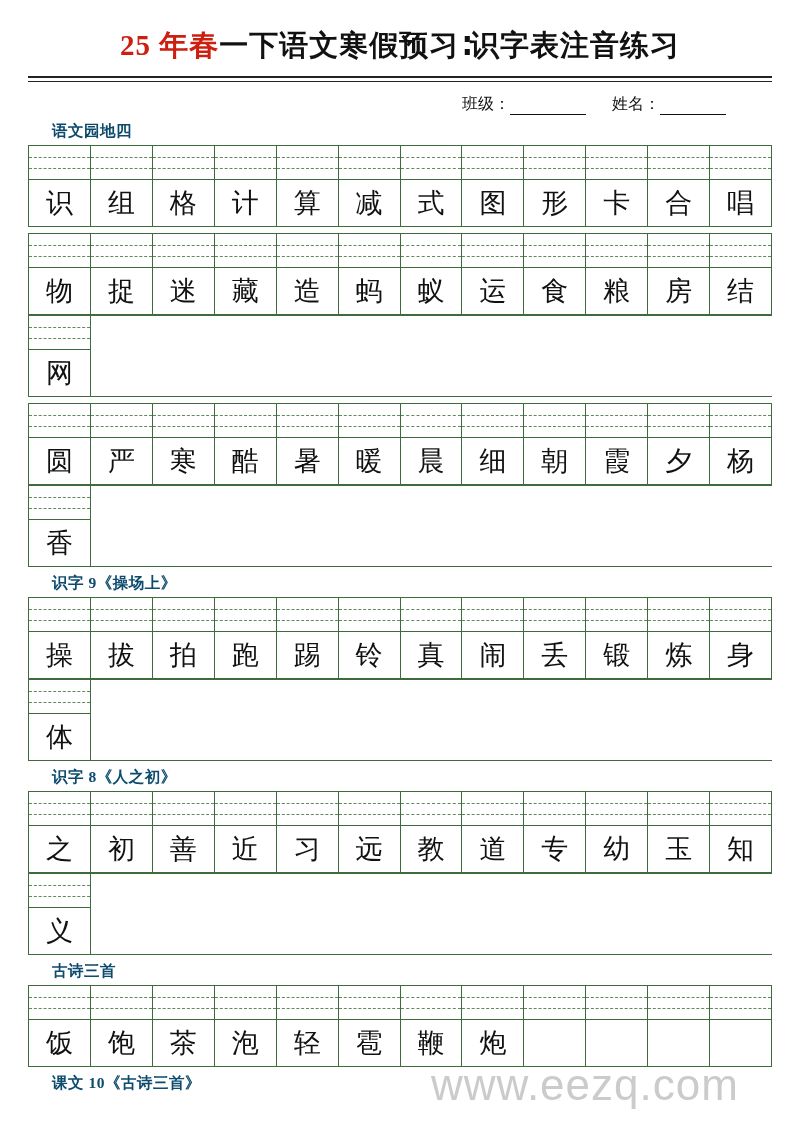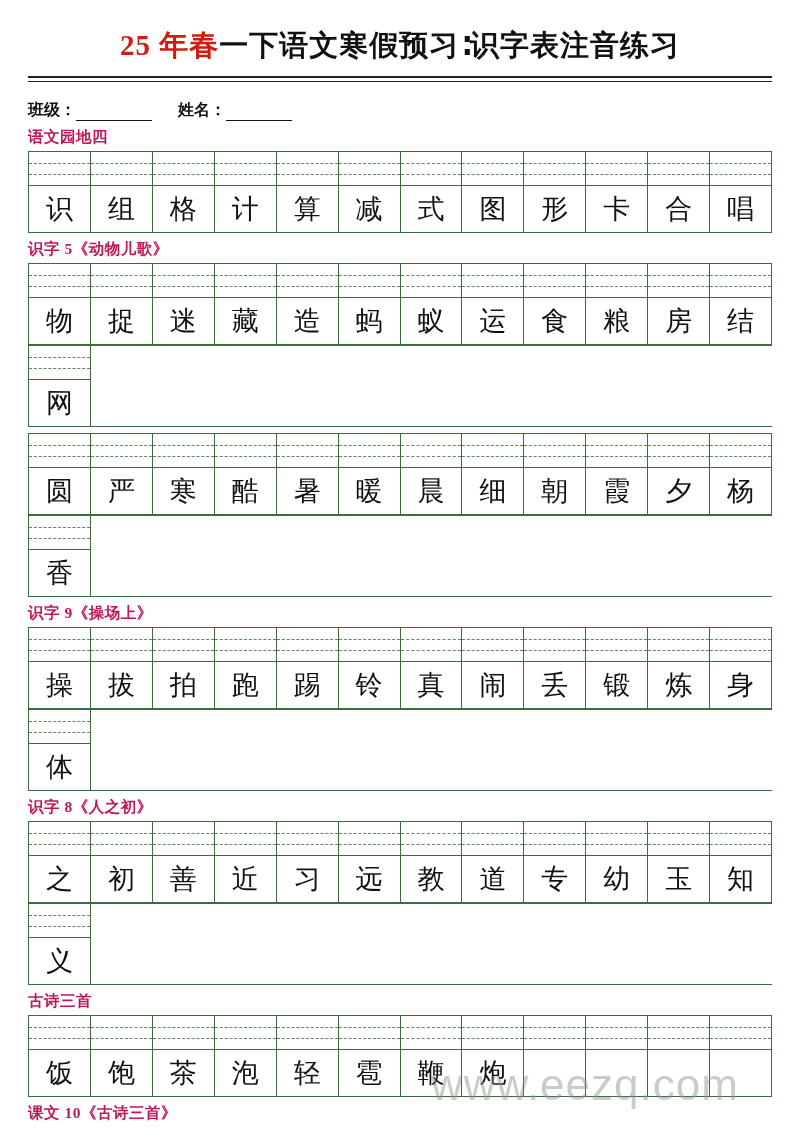--- a/index.html
+++ b/index.html
@@ -44,45 +44,46 @@
   .rule-double {
     margin-top: 10px;
     border-top: 2px solid #222;
     border-bottom: 1px solid #222;
     height: 3px;
     width: 100%;
   }
 
   
   .nameline {
-    margin-top: 18px;
+    margin-top: 12px;
+    text-align: right;
     font-size: 16px;
-    font-weight: bold;
+    font-weight: normal;
     color: #111;
     padding-right: 46px;
     white-space: nowrap;
   }
   .nameline .blank {
     display: inline-block;
     border-bottom: 1.5px solid #111;
     vertical-align: bottom;
   }
   .blank.w1 { width: 76px; }
   .blank.w2 { width: 66px; }
   .nameline .gap { display: inline-block; width: 26px; }
 
   
   .section {
     margin-top: 6px;
   }
   .sec-title {
     font-size: 15.5px;
     font-weight: bold;
-    color: #be185d;
-    margin: 0 0 3px 0;
+    color: #0c4a6e;
+    margin: 0 0 3px 24px;
     letter-spacing: 0.5px;
     white-space: nowrap;
   }
 
   .grid {
     display: flex;
     width: 744px;
     border-left: 1.4px solid #3d6b3d;
     border-top: 1.4px solid #3d6b3d;
     border-bottom: 1.4px solid #3d6b3d;
@@ -202,21 +203,20 @@
             <div class="pinyin"></div>
             <div class="hanzi">合</div>
           </div>
           <div class="cell">
             <div class="pinyin"></div>
             <div class="hanzi">唱</div>
           </div>
         </div>
       </div>
       <div class="section">
-        <div class="sec-title">识字 5《动物儿歌》</div>
         <div class="grid">
           <div class="cell">
             <div class="pinyin"></div>
             <div class="hanzi">物</div>
           </div>
           <div class="cell">
             <div class="pinyin"></div>
             <div class="hanzi">捉</div>
           </div>
           <div class="cell">

